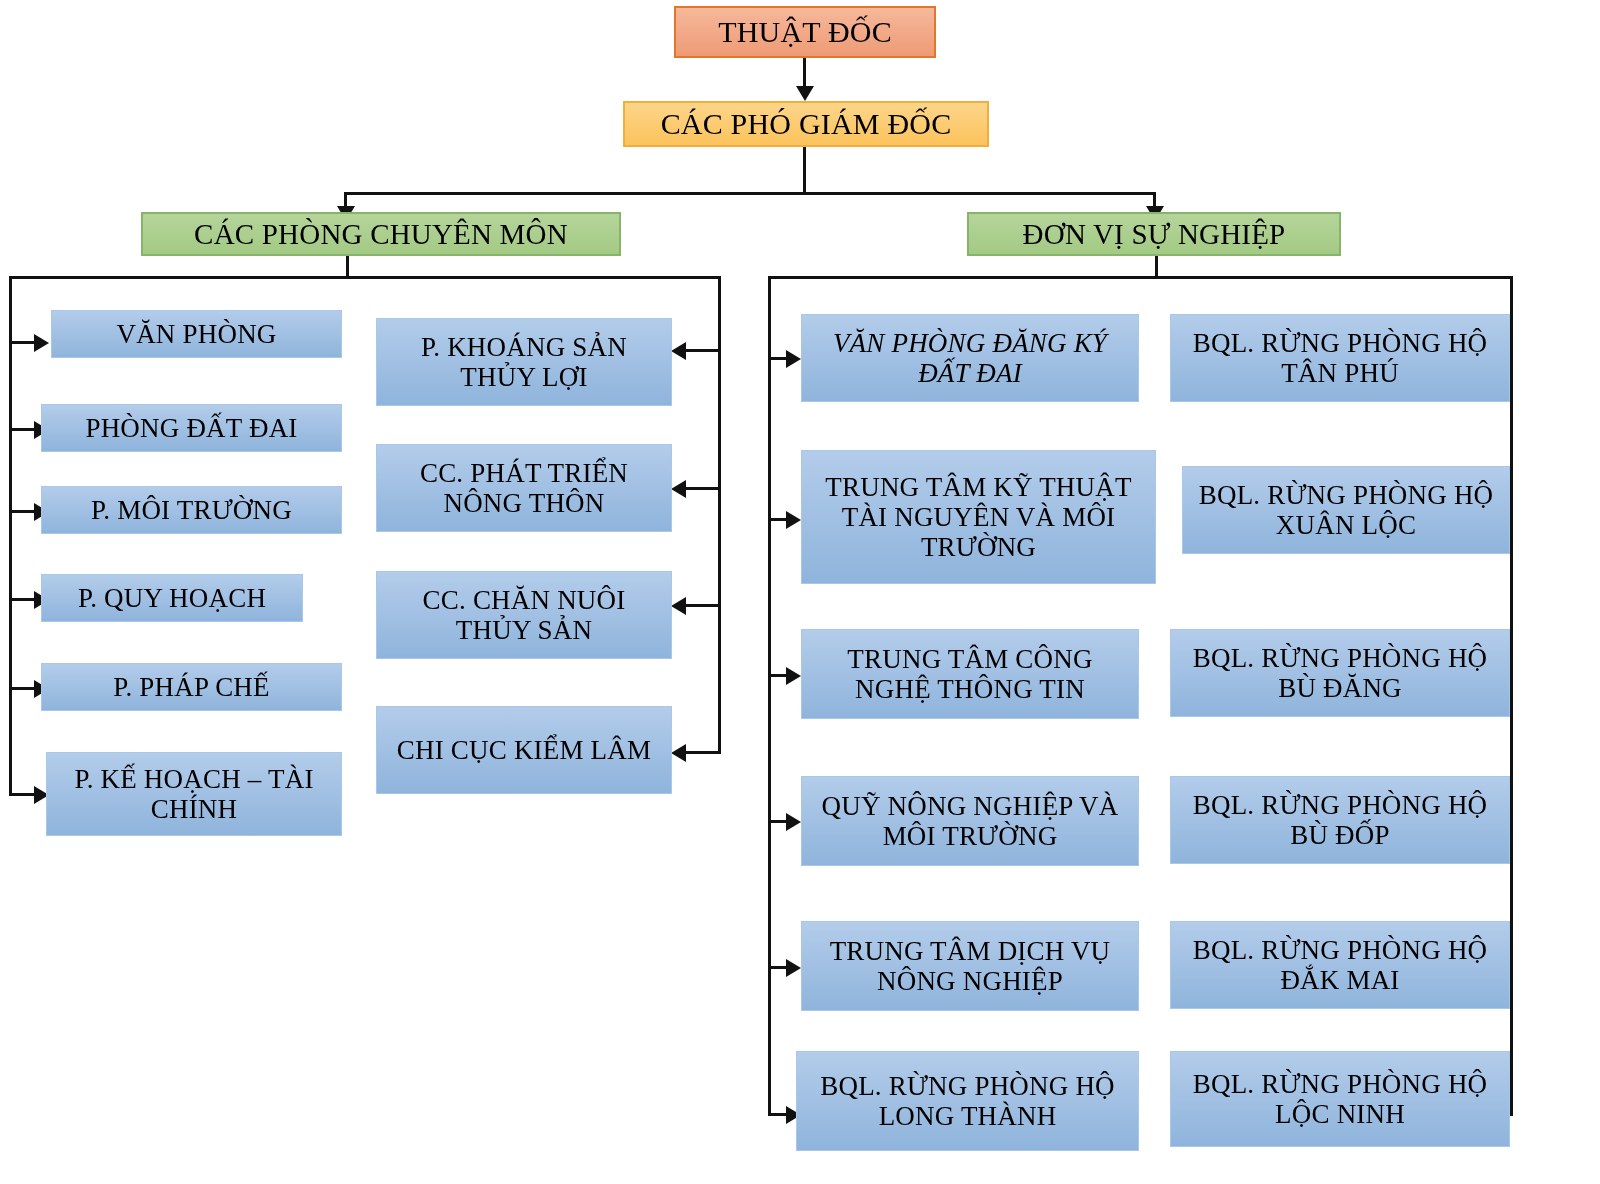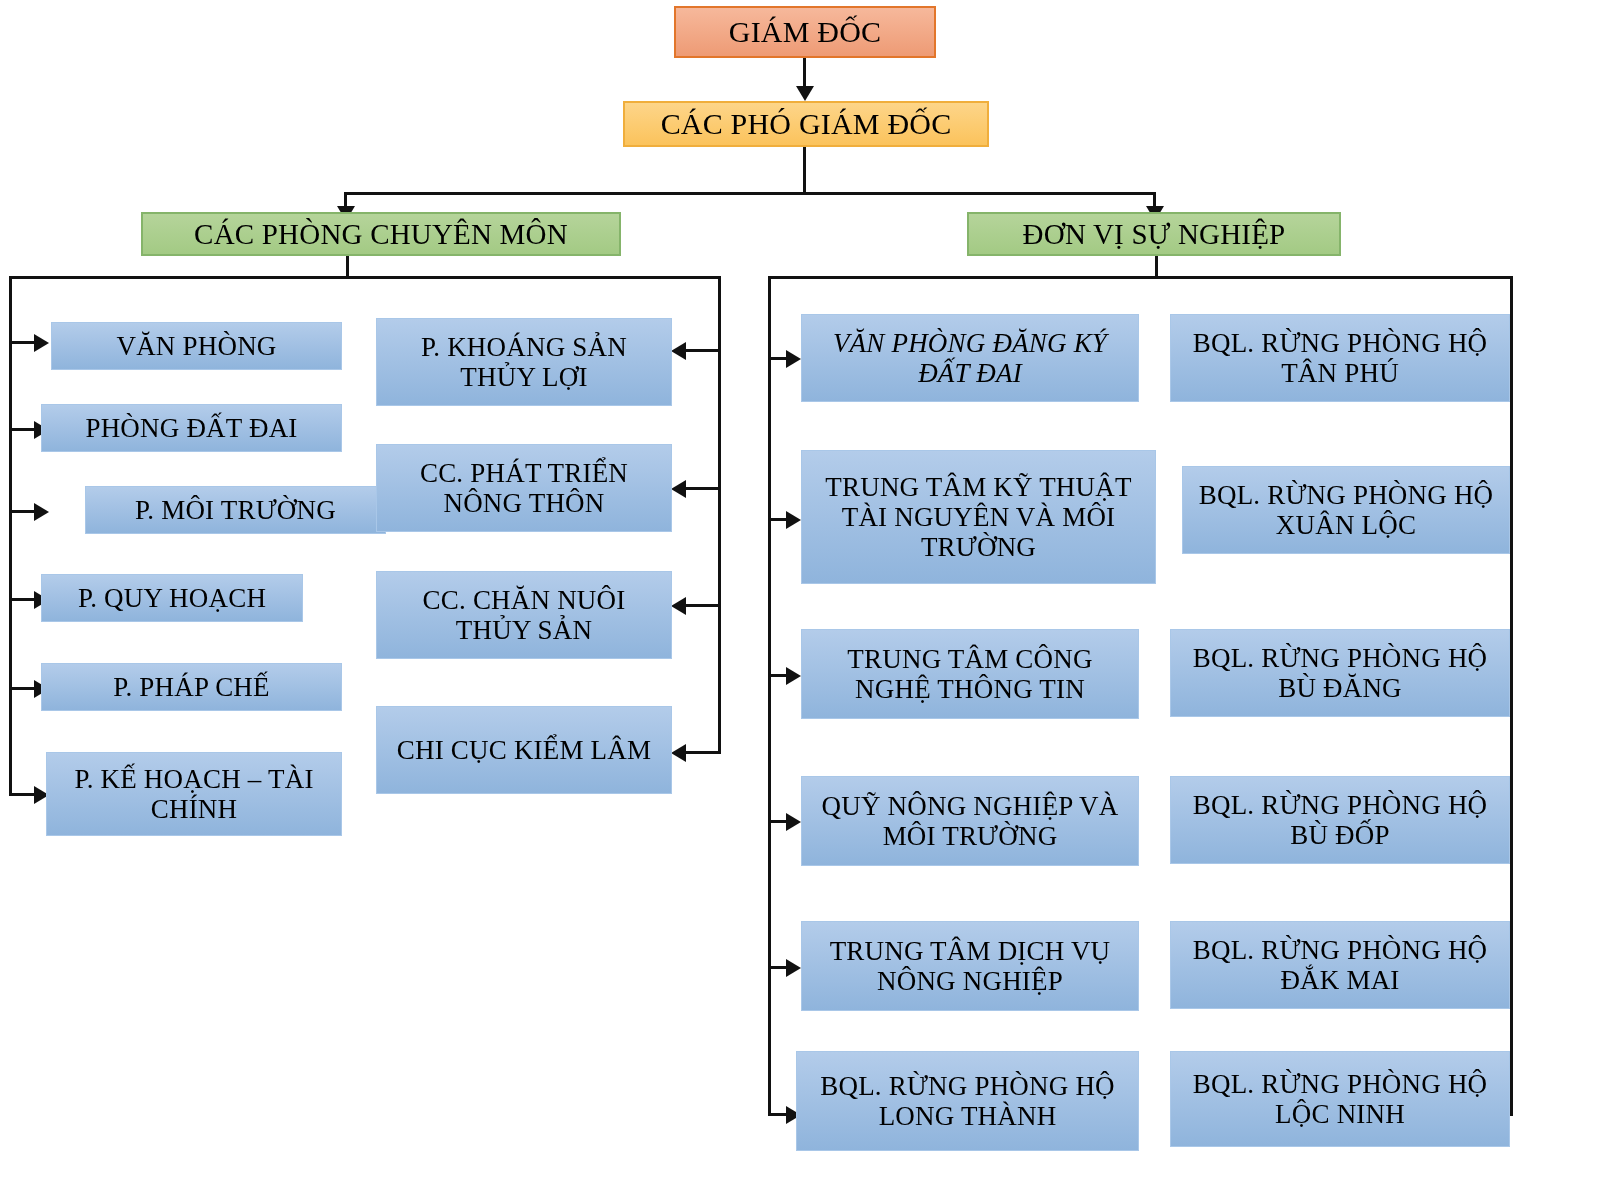--- a/index.html
+++ b/index.html
@@ -83,21 +83,21 @@
     border-top: 9px solid transparent;
     border-bottom: 9px solid transparent;
     border-right: 15px solid #111111;
   }
 </style>
 </head>
 <body>
 
 <div id="chart-root">
 
-  <div class="node node-director" style="left:674px; top:6px; width:262px; height:52px;">GIÁM ĐỐC</div>
+  <div class="node node-director" style="left:674px; top:6px; width:262px; height:52px;">THUẬT ĐỐC</div>
 
   <div class="line-v" style="left:803px; top:58px; height:32px;"></div>
   <div class="arrow arrow-down" style="left:796px; top:86px;"></div>
 
   <div class="node node-deputy" style="left:623px; top:101px; width:366px; height:46px;">CÁC PHÓ GIÁM ĐỐC</div>
 
   <div class="line-v" style="left:803px; top:147px; height:47px;"></div>
   <div class="line-h" style="left:344px; top:192px; width:812px;"></div>
   <div class="line-v" style="left:344px; top:192px; height:20px;"></div>
   <div class="arrow arrow-down" style="left:337px; top:206px;"></div>
@@ -128,23 +128,23 @@
 
   <div class="line-h" style="left:686px; top:349px; width:34px;"></div>
   <div class="arrow arrow-left" style="left:671px; top:342px;"></div>
   <div class="line-h" style="left:686px; top:487px; width:34px;"></div>
   <div class="arrow arrow-left" style="left:671px; top:480px;"></div>
   <div class="line-h" style="left:686px; top:604px; width:34px;"></div>
   <div class="arrow arrow-left" style="left:671px; top:597px;"></div>
   <div class="line-h" style="left:686px; top:751px; width:34px;"></div>
   <div class="arrow arrow-left" style="left:671px; top:744px;"></div>
 
-  <div class="node node-unit" style="left:51px; top:322px; width:291px; height:48px;">VĂN PHÒNG</div>
+  <div class="node node-unit" style="left:51px; top:310px; width:291px; height:48px;">VĂN PHÒNG</div>
   <div class="node node-unit" style="left:41px; top:404px; width:301px; height:48px;">PHÒNG ĐẤT ĐAI</div>
-  <div class="node node-unit" style="left:41px; top:486px; width:301px; height:48px;margin-left:44px;">P. MÔI TRƯỜNG</div>
+  <div class="node node-unit" style="left:41px; top:486px; width:301px; height:48px;">P. MÔI TRƯỜNG</div>
   <div class="node node-unit" style="left:41px; top:574px; width:262px; height:48px;">P. QUY HOẠCH</div>
   <div class="node node-unit" style="left:41px; top:663px; width:301px; height:48px;">P. PHÁP CHẾ</div>
   <div class="node node-unit" style="left:46px; top:752px; width:296px; height:84px;">P. KẾ HOẠCH – TÀI CHÍNH</div>
 
   <div class="node node-unit" style="left:376px; top:318px; width:296px; height:88px;">P. KHOÁNG SẢN THỦY LỢI</div>
   <div class="node node-unit" style="left:376px; top:444px; width:296px; height:88px;">CC. PHÁT TRIỂN NÔNG THÔN</div>
   <div class="node node-unit" style="left:376px; top:571px; width:296px; height:88px;">CC. CHĂN NUÔI THỦY SẢN</div>
   <div class="node node-unit" style="left:376px; top:706px; width:296px; height:88px;">CHI CỤC KIỂM LÂM</div>
 
   <div class="line-v" style="left:1155px; top:256px; height:22px;"></div>

